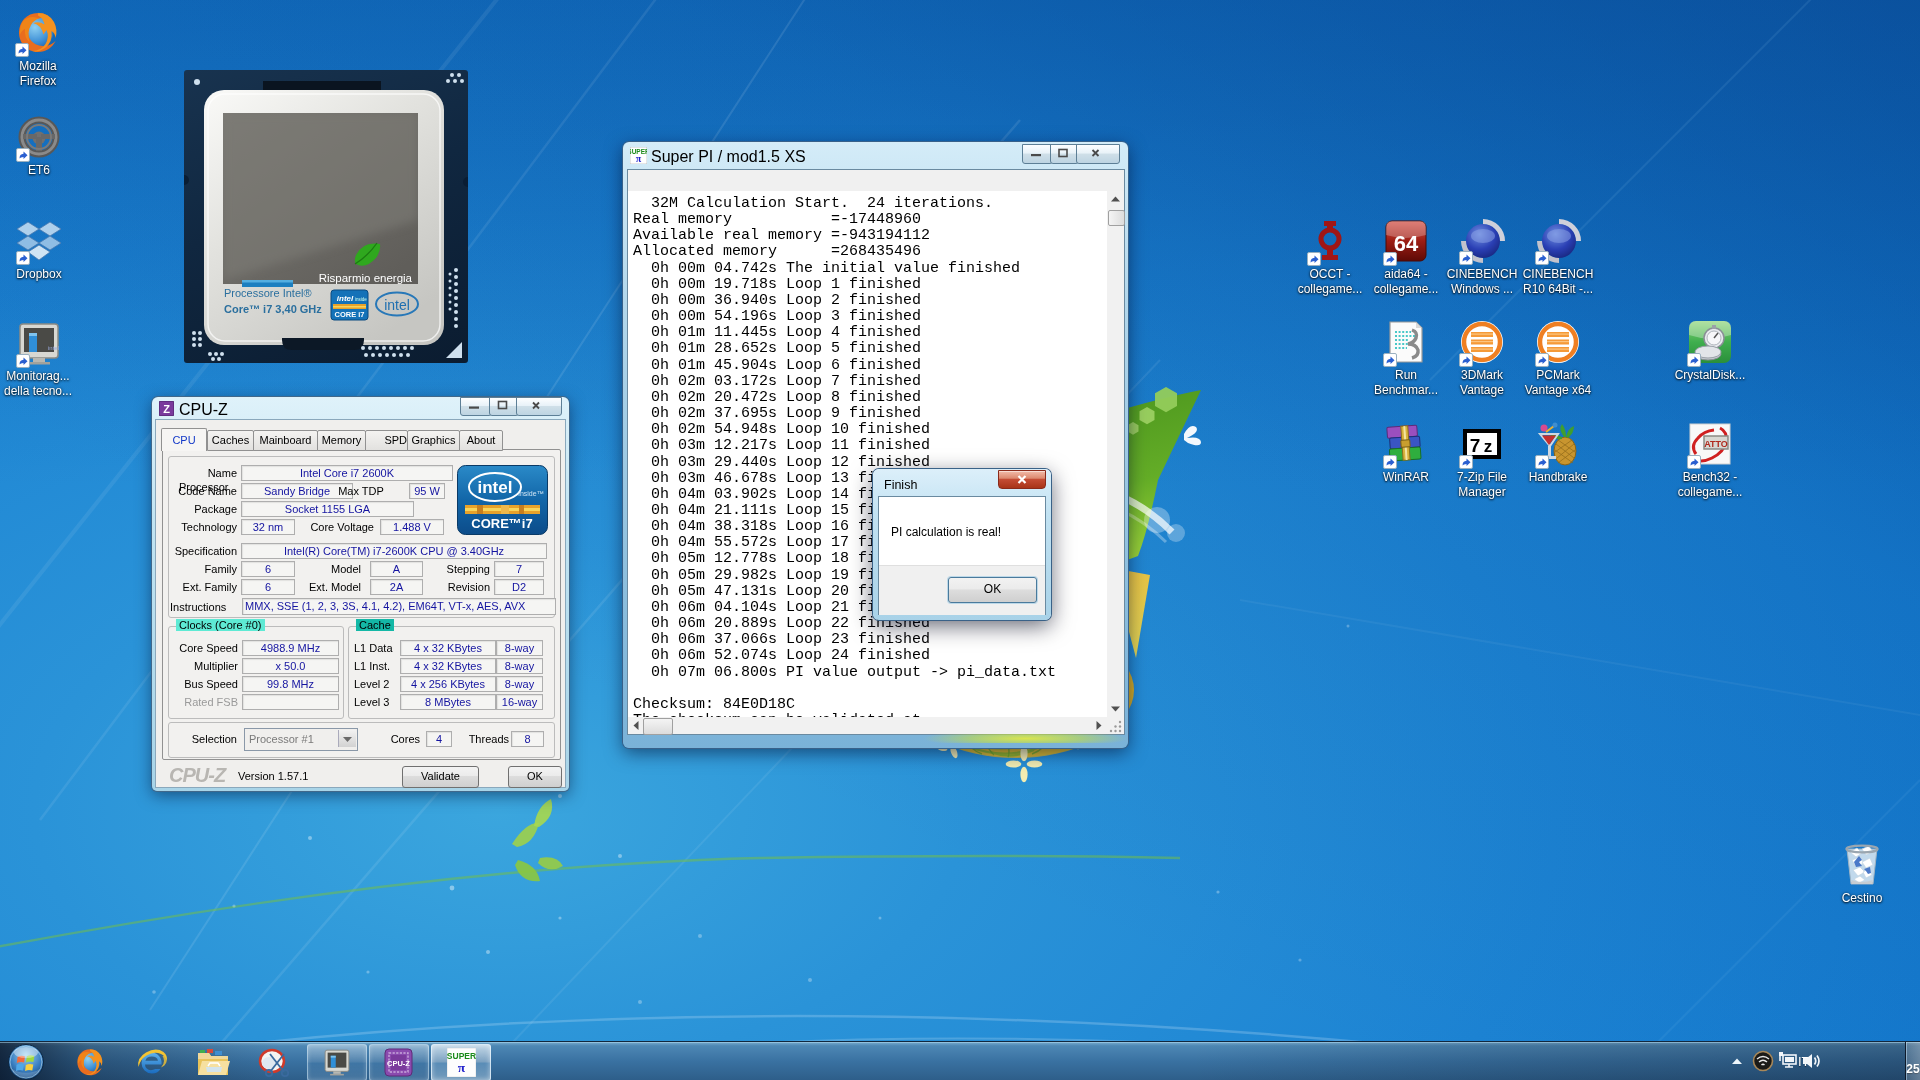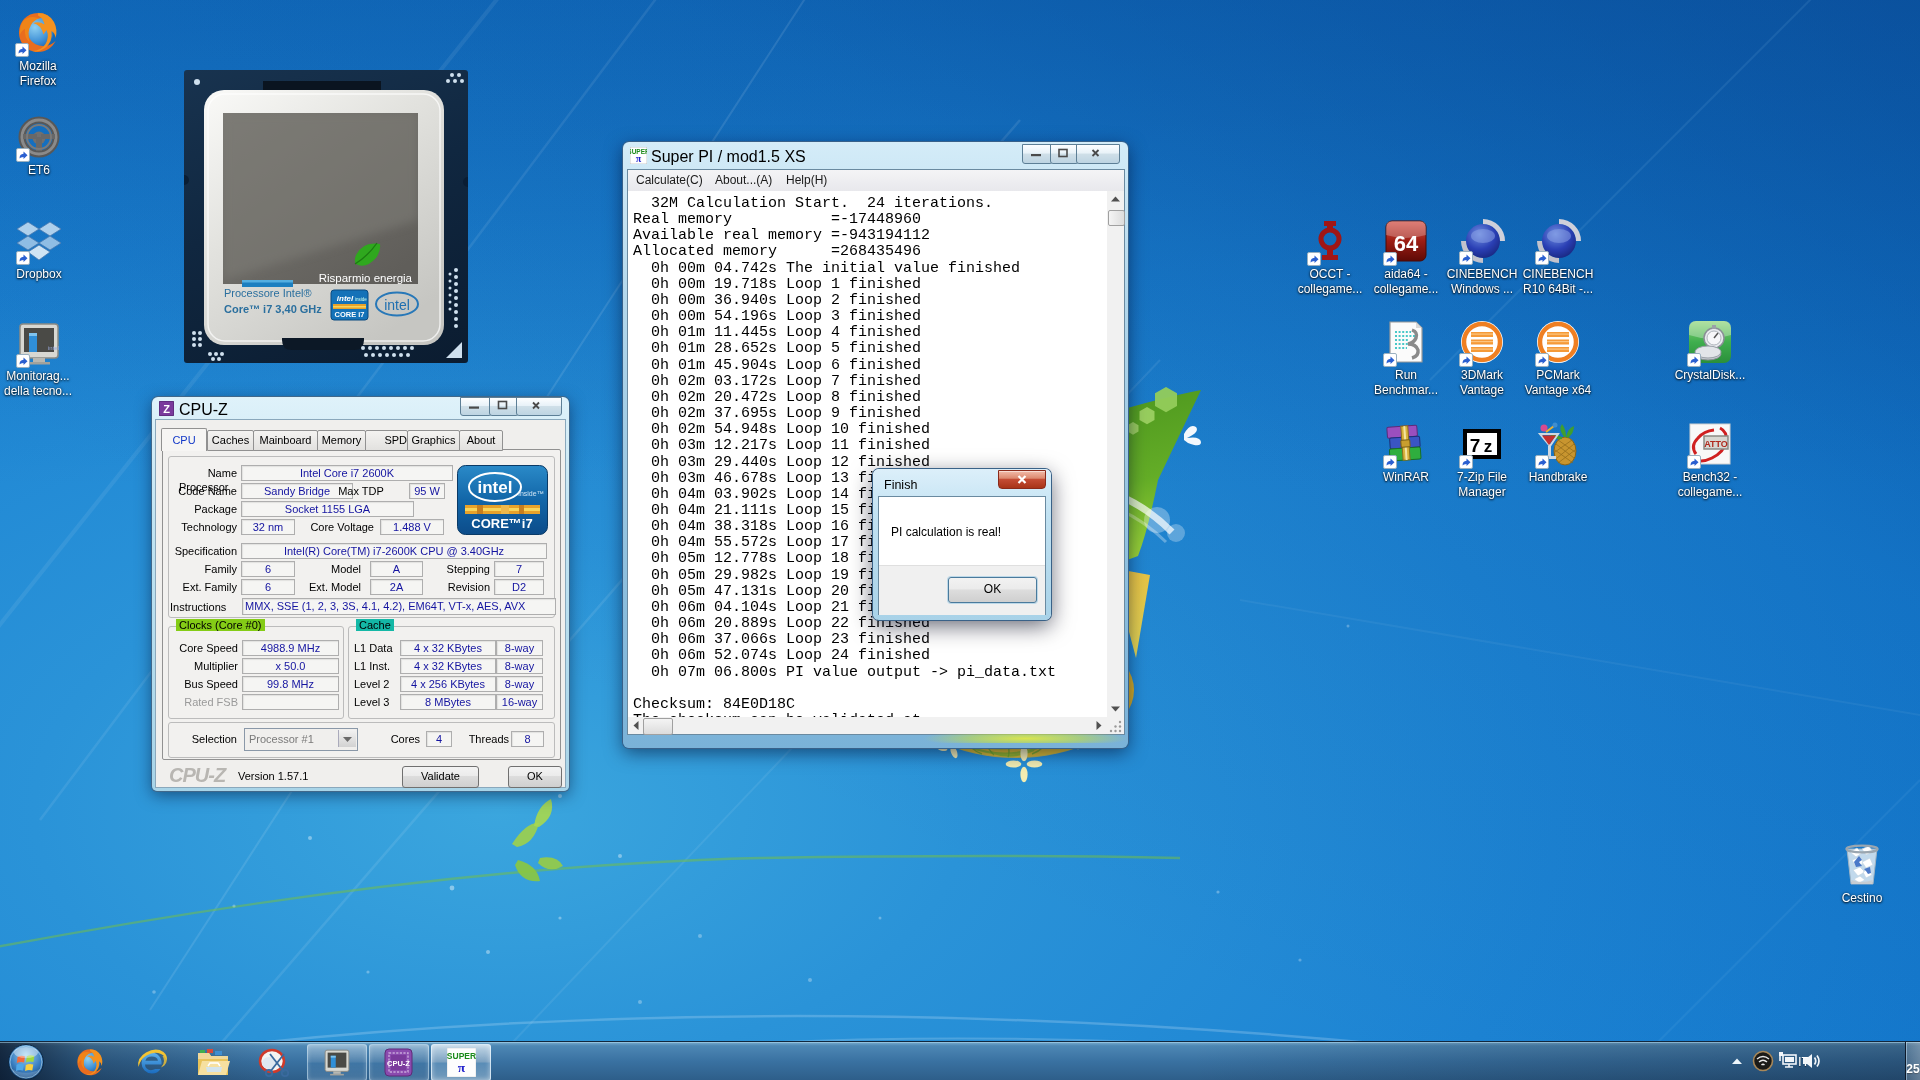--- a/index.html
+++ b/index.html
@@ -608,21 +608,21 @@
   <div class="lbl" style="left:0;top:160px;width:81px;text-align:right;">Ext. Family</div>
   <div class="field" style="left:85px;top:159px;width:52px;height:14px;">6</div>
   <div class="lbl" style="left:145px;top:160px;width:60px;text-align:right;">Ext. Model</div>
   <div class="field" style="left:214px;top:159px;width:51px;height:14px;">2A</div>
   <div class="lbl" style="left:270px;top:160px;width:64px;text-align:right;">Revision</div>
   <div class="field" style="left:338px;top:159px;width:48px;height:14px;">D2</div>
   <div class="lbl" style="left:14px;top:180px;width:67px;text-align:left;">Instructions</div>
   <div class="field" style="left:86px;top:178px;width:310px;height:15px;text-align:left;padding-left:2px;">MMX, SSE (1, 2, 3, 3S, 4.1, 4.2), EM64T, VT-x, AES, AVX</div>
 
   <div class="grp" style="left:12px;top:206px;width:174px;height:91px;">
-          <span style="background:#84cc16;">Clocks (Core #0)</span>
+          <span style="background:#5eead4;">Clocks (Core #0)</span>
         </div>
   <div class="lbl" style="left:0;top:221px;width:82px;text-align:right;">Core Speed</div>
   <div class="field" style="left:86px;top:220px;width:95px;height:14px;">4988.9 MHz</div>
   <div class="lbl" style="left:0;top:239px;width:82px;text-align:right;">Multiplier</div>
   <div class="field" style="left:86px;top:238px;width:95px;height:14px;">x 50.0</div>
   <div class="lbl" style="left:0;top:257px;width:82px;text-align:right;">Bus Speed</div>
   <div class="field" style="left:86px;top:256px;width:95px;height:14px;">99.8 MHz</div>
   <div class="lbl" style="left:0;top:275px;width:82px;text-align:right;color:#9a9a9a;">Rated FSB</div>
   <div class="field" style="left:86px;top:274px;width:95px;height:14px;"></div>
 
@@ -672,25 +672,20 @@
   <div class="abs" style="left:0;top:0;width:29px;height:18px;background:linear-gradient(180deg,#fdfeff 0%,#e8f2f8 45%,#cfdfe8 50%,#bdd4e2 100%);border:1px solid #5d7f96;border-radius:0 0 3px 3px;"></div>
   <div class="abs" style="left:28px;top:0;width:27px;height:18px;background:linear-gradient(180deg,#fdfeff 0%,#e8f2f8 45%,#cfdfe8 50%,#bdd4e2 100%);border:1px solid #5d7f96;border-radius:0 0 3px 3px;"></div>
   <div class="abs" style="left:54px;top:0;width:42px;height:18px;background:linear-gradient(180deg,#fdfeff 0%,#e8f2f8 45%,#cfdfe8 50%,#bdd4e2 100%);border:1px solid #5d7f96;border-radius:0 0 3px 3px;"></div>
   <svg class="abs" style="left:0;top:0" width="96" height="18" viewBox="0 0 96 18">
    <rect x="9" y="10" width="10" height="2.2" fill="#4a4a4a"></rect>
    <rect x="37" y="5.5" width="8" height="7" fill="none" stroke="#4a4a4a" stroke-width="1.6"></rect>
    <path d="M 70.5,6 l 6,6 M 76.5,6 l -6,6" stroke="#4a4a4a" stroke-width="1.8"></path>
   </svg>
  </div>
  <div class="abs" style="left:5px;top:28px;width:496px;height:564px;background:#f0f0f0;box-shadow:0 0 0 1px #6a8aa0;">
-  <div class="abs" style="left:0;top:0;width:496px;height:21px;background:linear-gradient(180deg,#f4f4f6,#e8e8ec);border-bottom:1px solid #cfcfd4;">
-   <div class="abs" style="left:8px;top:3px;font-size:12px;color:#1a1a1a;">Calculate(C)</div>
-   <div class="abs" style="left:87px;top:3px;font-size:12px;color:#1a1a1a;">About...(A)</div>
-   <div class="abs" style="left:158px;top:3px;font-size:12px;color:#1a1a1a;">Help(H)</div>
-  </div>
   <div class="abs" style="left:0;top:21px;width:479px;height:526px;background:#ffffff;overflow:hidden;">
    <pre style="margin:0;position:absolute;left:5px;top:5px;font-family:'Liberation Mono',monospace;font-size:15px;line-height:16.15px;color:#000;letter-spacing:0px;">  32M Calculation Start.  24 iterations.
 Real memory           =-17448960
 Available real memory =-943194112
 Allocated memory      =268435496
   0h 00m 04.742s The initial value finished
   0h 00m 19.718s Loop 1 finished
   0h 00m 36.940s Loop 2 finished
   0h 00m 54.196s Loop 3 finished
   0h 01m 11.445s Loop 4 finished

